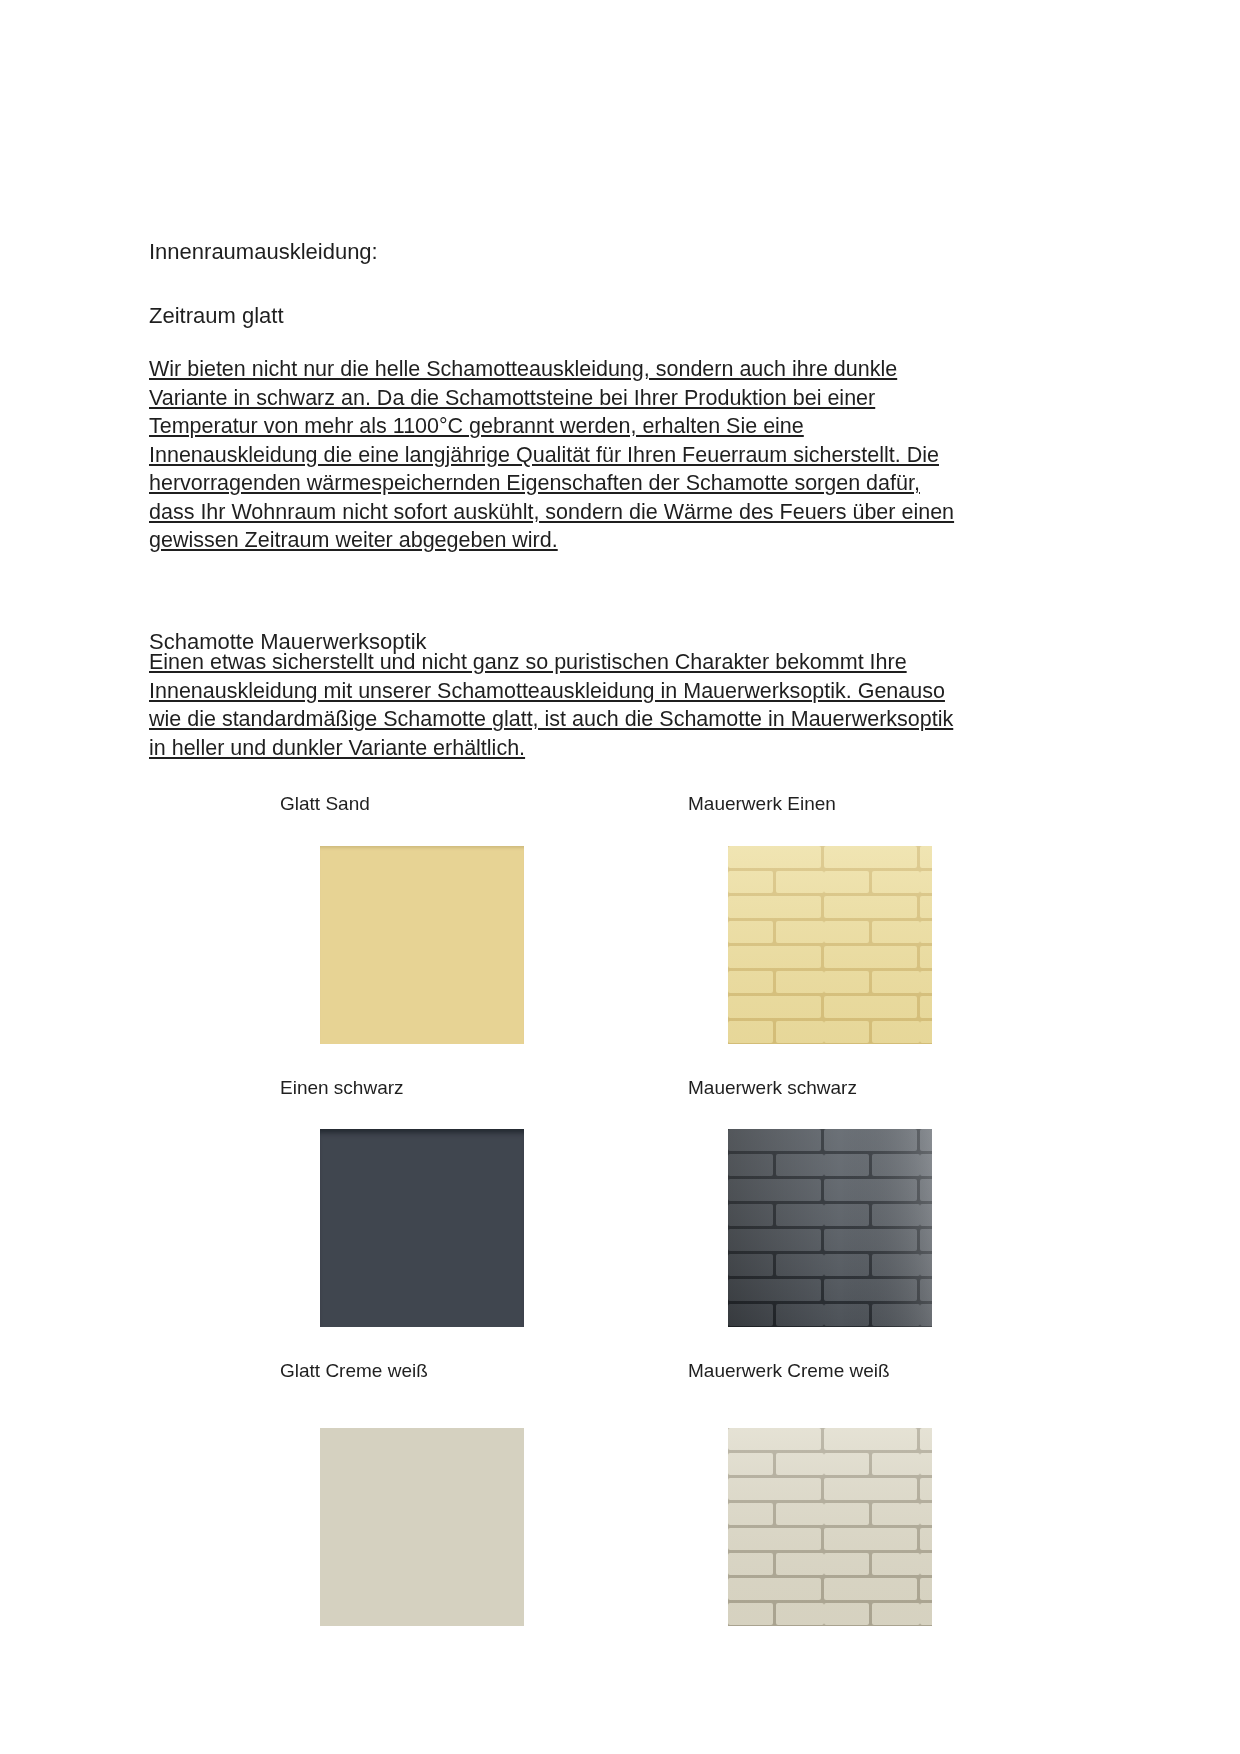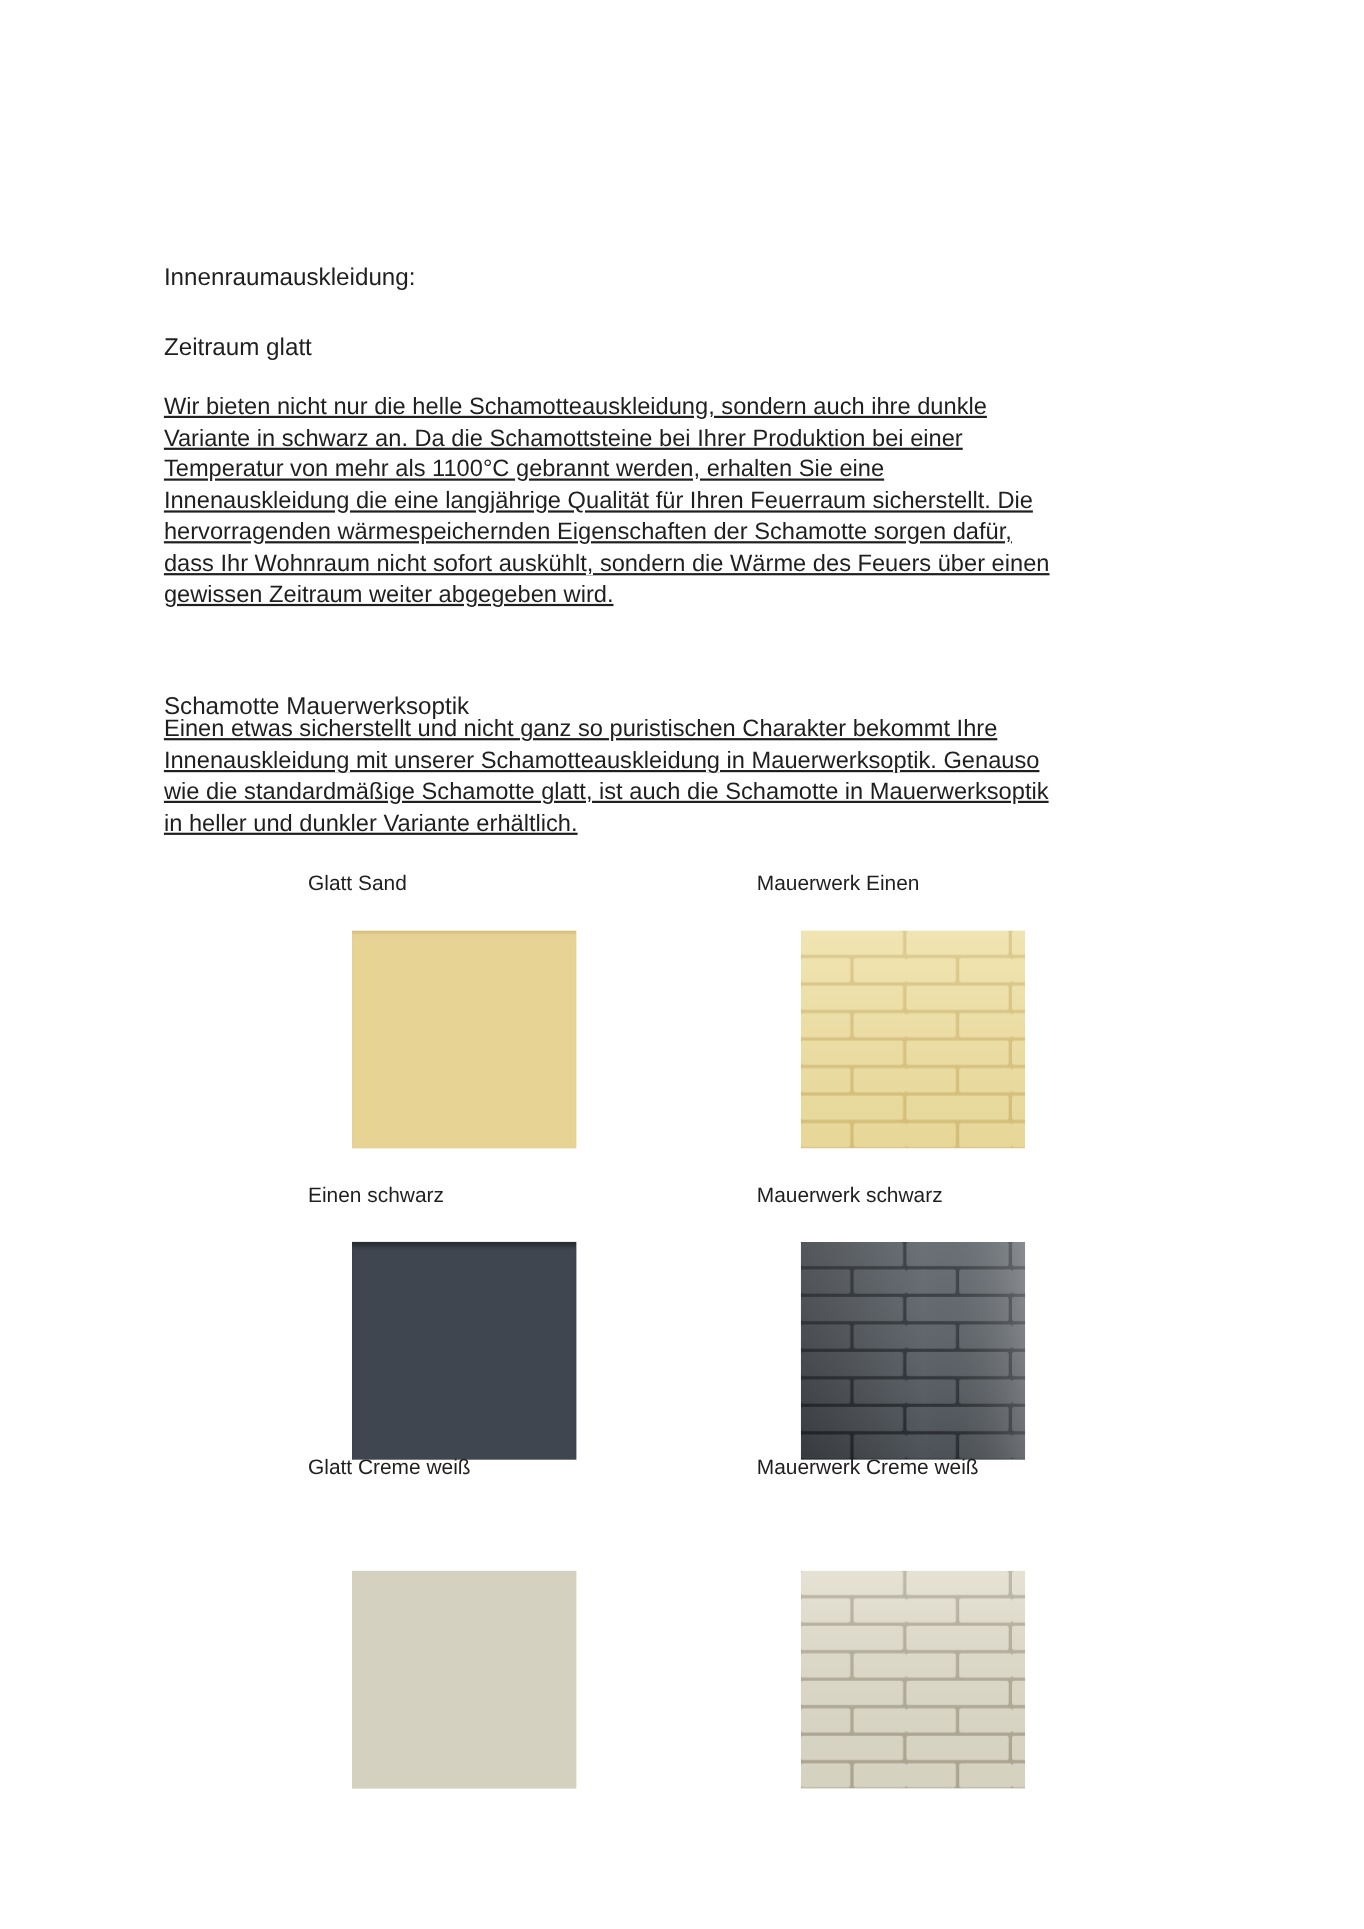--- a/index.html
+++ b/index.html
@@ -16,21 +16,21 @@
   .h-main{top:239px;}
   .h-sec1{top:303px;}
   .h-sec2{top:589px;margin-top:40px;}
   .para{position:absolute;left:149px;width:990px;font-size:21.5px;line-height:28.5px;white-space:pre-line;color:var(--text,#1f1f1f);text-decoration:underline;}
   .para1{top:355px;}
   .para2{top:648px;}
 
   
   .lbl{position:absolute;width:284px;text-align:left;font-size:19px;color:var(--text,#1f1f1f);}
   .lc1{left:280px}.lc2{left:688px}
-  .l1{top:793px}.l2{top:1077px}.l3{top:1324px}
+  .l1{top:793px}.l2{top:1077px}.l3{top:1360px}
   .sw{position:absolute;width:204px;height:198px;}
   .c1{left:320px}.c2{left:728px}
   .r1{top:846px}.r2{top:1129px}.r3{top:1428px}
   .sw svg{display:block;width:100%;height:100%;}
   .glatt-sand{background:var(--sand,#e7d394);box-shadow:inset 0 4px 3px -2px rgba(160,140,80,.35);}
   .glatt-schwarz{background:var(--schwarz,#40464f);box-shadow:inset 0 7px 5px -3px rgba(15,20,28,.55);}
   .glatt-creme{background:var(--creme,#d5d1c0);}
 </style>
 </head>
 <body>

